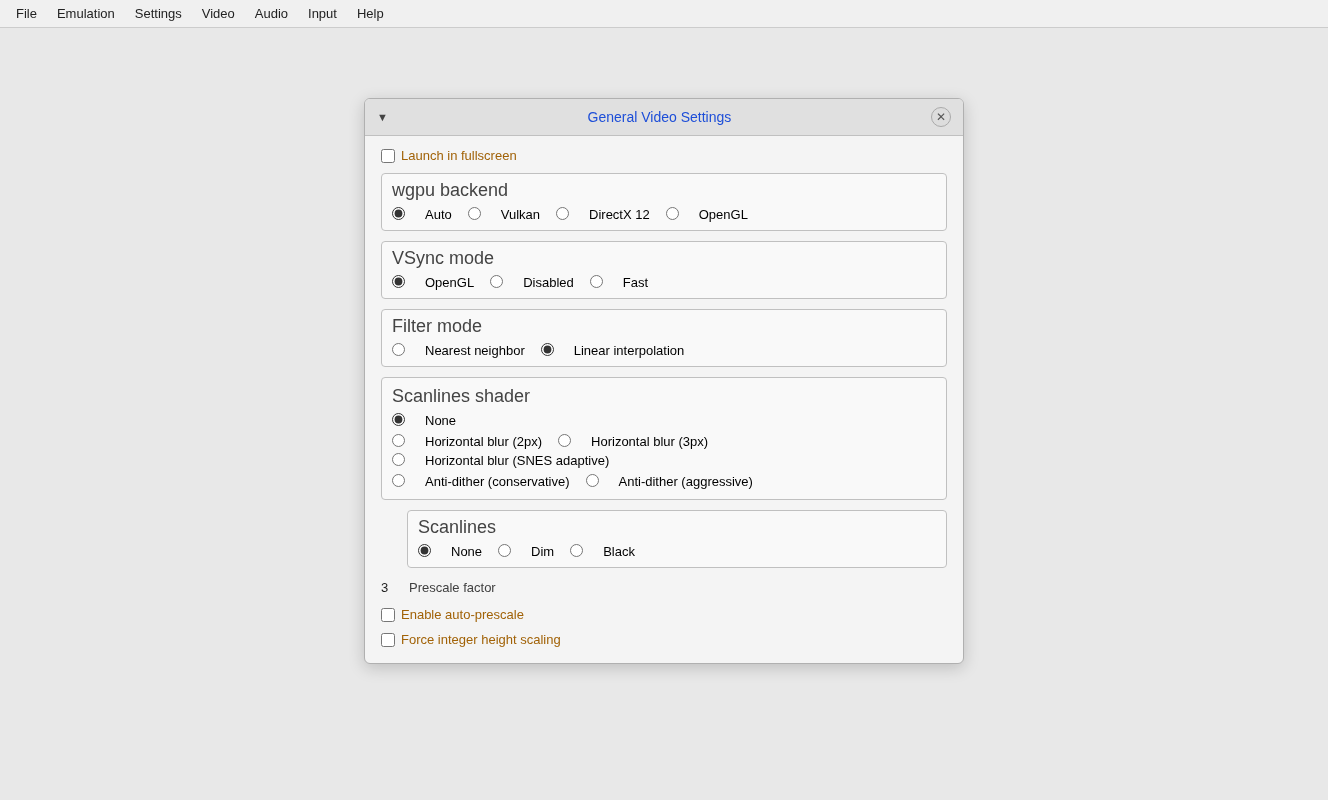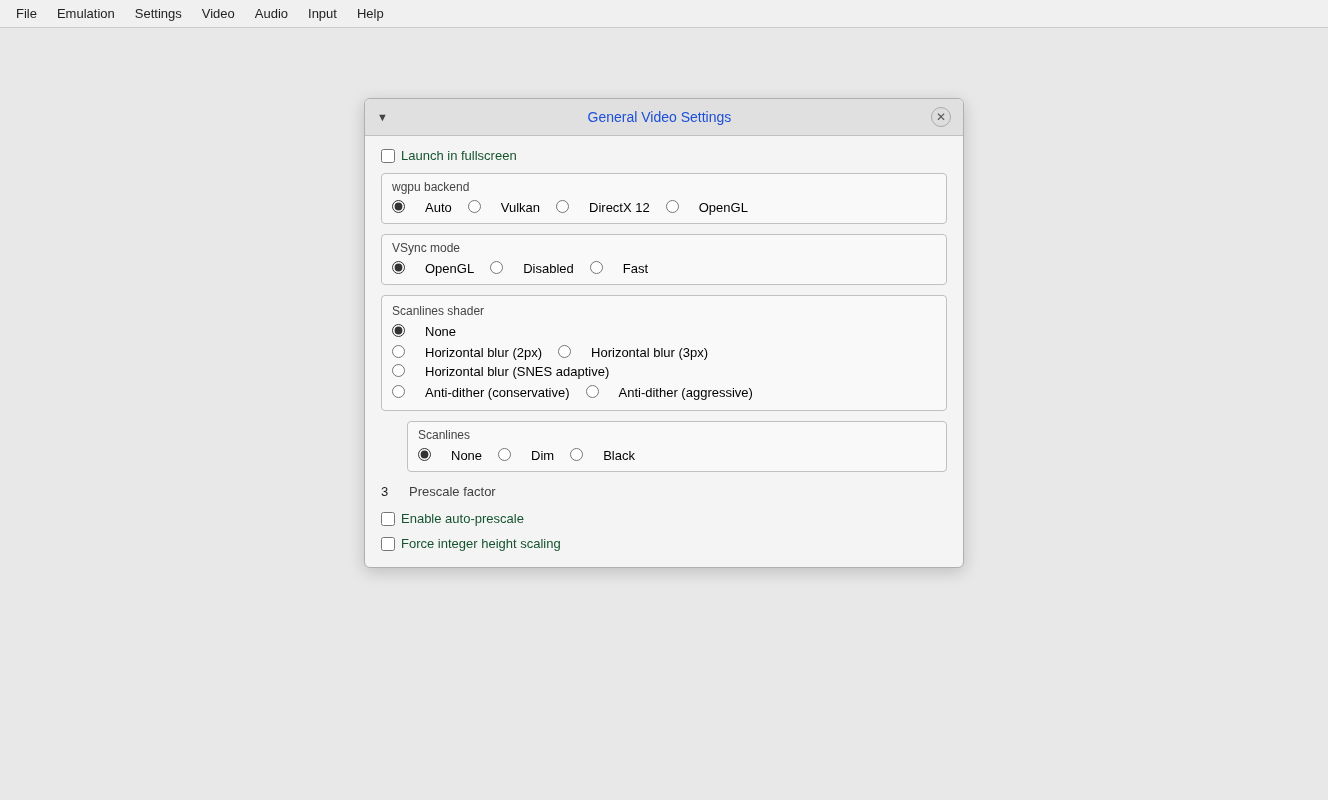--- a/index.html
+++ b/index.html
@@ -100,33 +100,33 @@
       display: flex;
       align-items: center;
       gap: 6px;
     }
     .checkbox-row input[type="checkbox"] {
       width: 14px;
       height: 14px;
       cursor: pointer;
     }
     .checkbox-row label {
-      color: #14532d;
+      color: #a16207;
       cursor: pointer;
     }
 
     
     .group-box {
       border: 1px solid #c0c0c0;
       border-radius: 4px;
       padding: 6px 10px 8px;
       background: #f9f9f9;
     }
     .group-box-title {
-      font-size: 12px;
+      font-size: 18px;
       color: #444;
       margin-bottom: 6px;
     }
     .radio-row {
       display: flex;
       align-items: center;
       flex-wrap: wrap;
       gap: 4px 16px;
     }
     .radio-option {
@@ -254,20 +254,33 @@
             <input type="radio" name="vsync" value="Disabled" style="">
             <span>Disabled</span>
           </label>
           <label class="radio-option">
             <input type="radio" name="vsync" value="Fast" style="">
             <span>Fast</span>
           </label>
         </div>
       </div>
 
+      <div class="group-box">
+        <div class="group-box-title">Filter mode</div>
+        <div class="radio-row">
+          <label class="radio-option">
+            <input type="radio" name="filter" value="Nearest neighbor" style="">
+            <span>Nearest neighbor</span>
+          </label>
+          <label class="radio-option">
+            <input type="radio" name="filter" value="Linear interpolation" checked="" style="">
+            <span>Linear interpolation</span>
+          </label>
+        </div>
+      </div>
 
       <div class="preprocess-group">
         <div class="group-box-title">Scanlines shader</div>
         <div class="radio-rows">
 
           <div class="radio-row">
             <label class="radio-option">
               <input type="radio" name="preprocess" value="None" checked="" style="">
               <span>None</span>
             </label>

